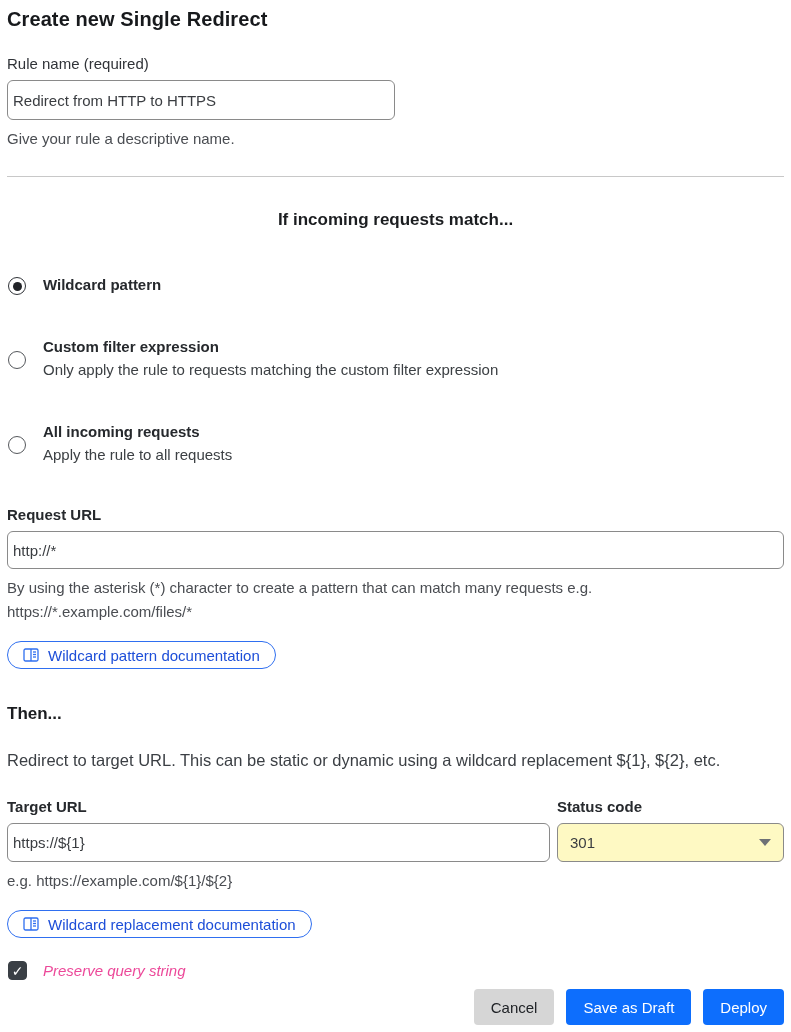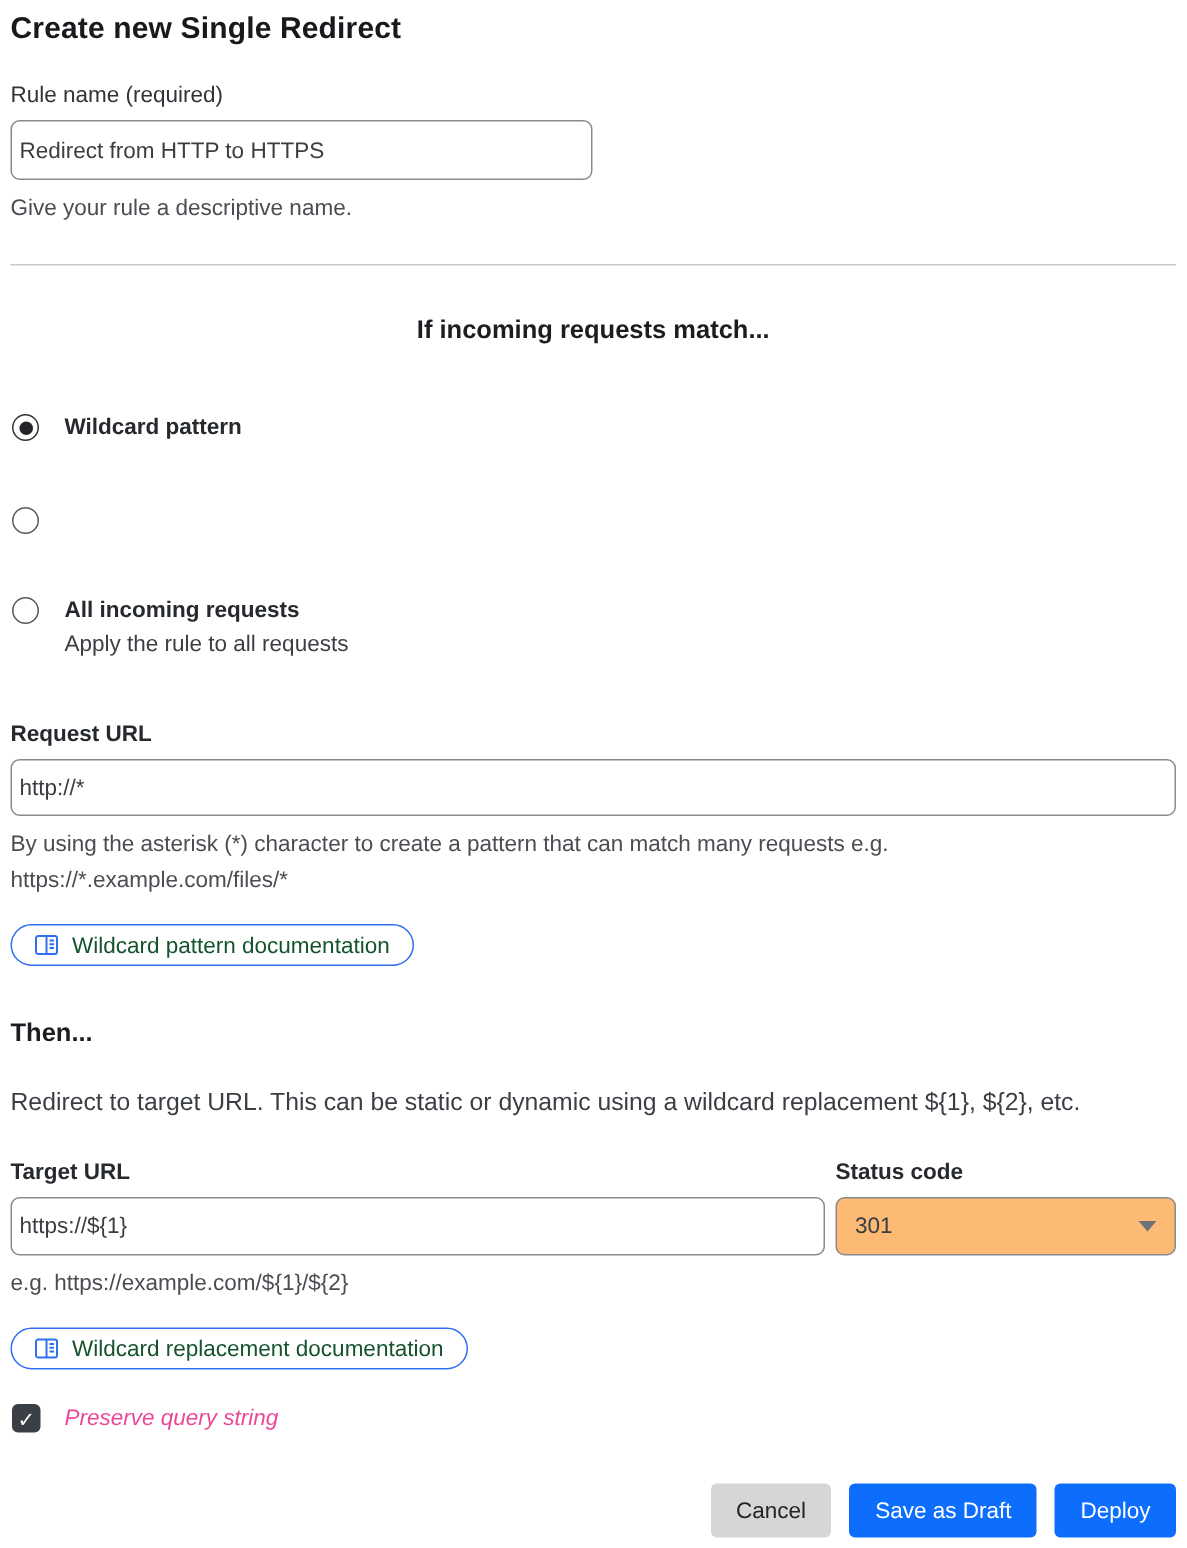--- a/index.html
+++ b/index.html
@@ -26,53 +26,53 @@
   .rule-name-input { width: 388px; }
   .full-input { width: 777px; height: 38px; }
   .helper { font-size: 15px; color: #4a4d52; line-height: 24px; margin-top: 7px; }
   .helper.pre { white-space: pre-line; }
   .divider { border: none; border-top: 1px solid #c8c8c8; margin: 25px 0 0 0; }
   .section-heading { font-size: 17px; font-weight: 700; color: #1b1d20; }
   .match-heading { margin-top: 33px; text-align: center; }
 
   
   .options { margin-top: 44px; }
-  .option-row { display: flex; align-items: flex-start; margin-bottom: 40px; cursor: pointer; }
+  .option-row { display: flex; align-items: center; margin-bottom: 40px; cursor: pointer; }
   .radio {
     width: 18px; height: 18px; border-radius: 50%;
     border: 1.5px solid #55585c; background: #fff;
     margin: 2px 17px 0 1px; flex: 0 0 auto;
     display: flex; align-items: center; justify-content: center;
   }
   .radio.selected { border-color: #303338; }
   .radio .dot { width: 9px; height: 9px; border-radius: 50%; background: #222428; display: none; }
   .radio.selected .dot { display: block; }
   .option-text .option-label { font-size: 15px; font-weight: 700; color: #26292d; line-height: 22px; }
   .option-text .option-desc { font-size: 15px; color: #3c4044; line-height: 23px; }
 
   .request-url-block { margin-top: 1px; }
   .doc-btn {
     display: inline-flex; align-items: center; gap: 9px;
     border: 1px solid #2f6ff0; border-radius: 15px;
-    background: #fff; color: #14532d;
+    background: #fff; color: #1d4ed8;
     font-family: inherit; font-size: 15px;
     height: 28px; padding: 0 15px; margin-top: 17px; cursor: pointer;
   }
   .doc-btn svg { display: block; }
 
   .then-heading { margin-top: 35px; }
   .then-desc { font-size: 16.5px; color: #3b3f44; margin-top: 27px; }
 
   .target-row { display: flex; margin-top: 28px; }
   .target-col { width: 550px; margin-right: 7px; }
   .status-col { width: 227px; }
   .target-input { width: 543px; height: 39px; }
   .select-box {
     width: 227px; height: 39px;
-    border: 1px solid #8a8a8a; border-radius: 6px; background: #fdba74;
+    border: 1px solid #8a8a8a; border-radius: 6px; background: #fef9c3;
     display: flex; align-items: center; justify-content: space-between;
     padding: 0 12px; font-size: 15px; color: #3a3d41; cursor: pointer;
   }
   .caret-down {
     width: 0; height: 0;
     border-left: 6px solid transparent; border-right: 6px solid transparent;
     border-top: 7px solid #6e7176;
   }
 
   .checkbox-row { display: flex; align-items: center; margin-top: 23px; cursor: pointer; }
@@ -117,20 +117,24 @@
   <div class="option-row">
     <span class="radio selected">
         <span class="dot"></span>
       </span>
     <span class="option-text">
       <div class="option-label">Wildcard pattern</div>
     </span>
   </div>
   <div class="option-row">
     <span class="radio"></span>
+    <span class="option-text">
+      <div class="option-label">Custom filter expression</div>
+      <div class="option-desc">Only apply the rule to requests matching the custom filter expression</div>
+    </span>
   </div>
   <div class="option-row">
     <span class="radio"></span>
     <span class="option-text">
       <div class="option-label">All incoming requests</div>
       <div class="option-desc">Apply the rule to all requests</div>
     </span>
   </div>
 </div>
 

